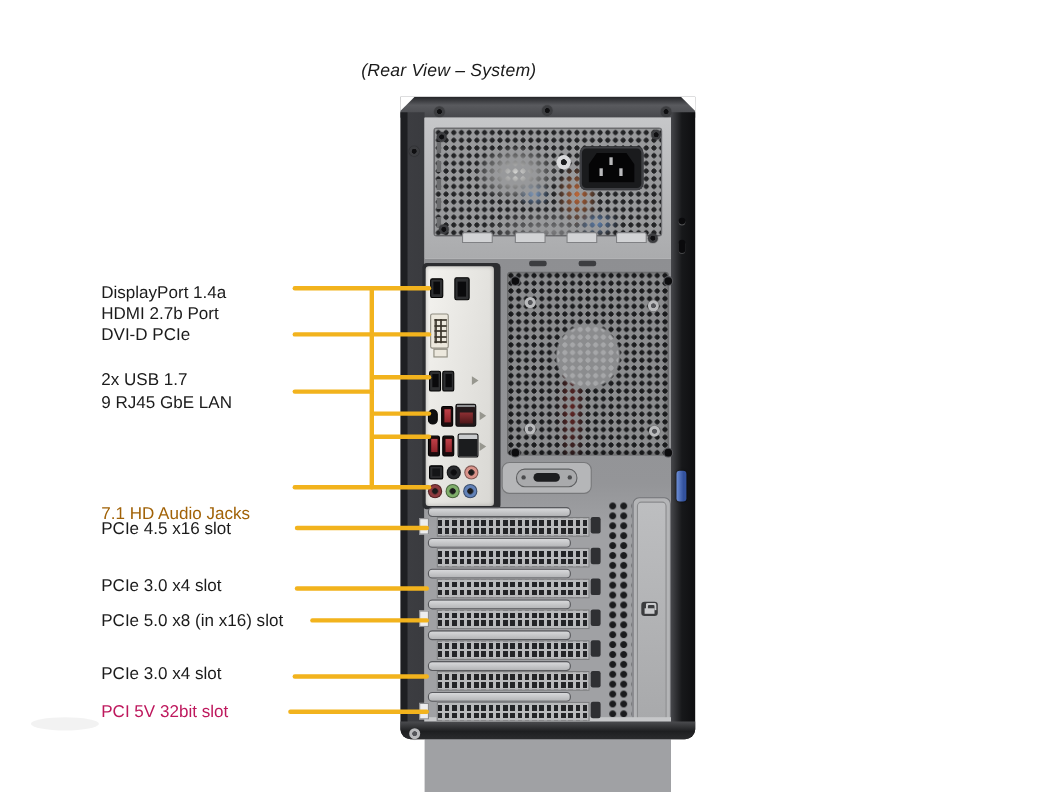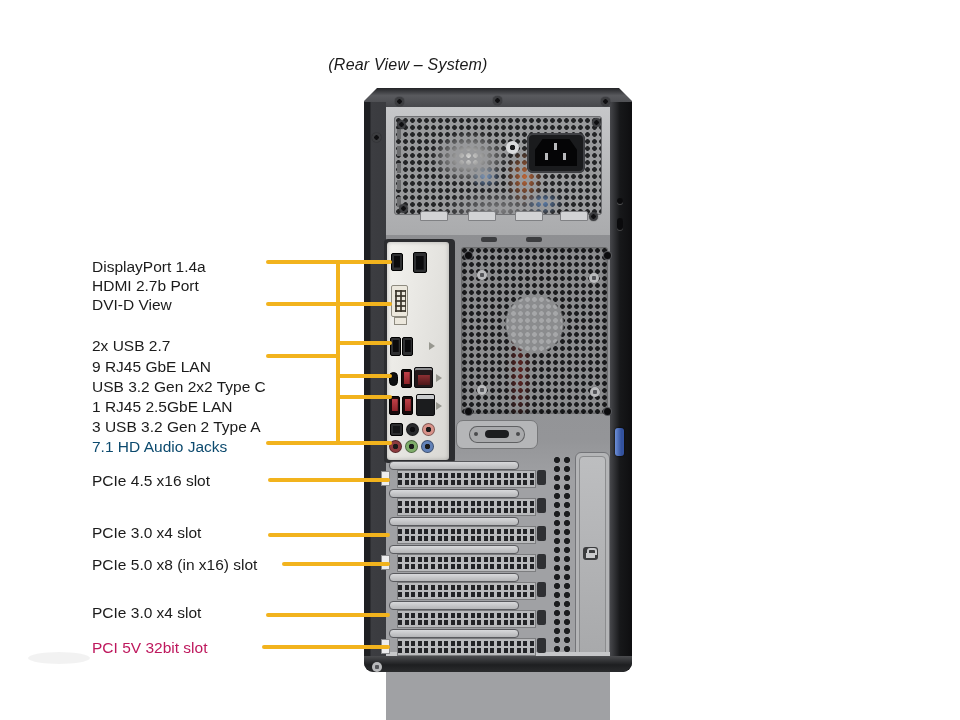--- a/index.html
+++ b/index.html
@@ -295,25 +295,22 @@
     <div class="line" style="left: 338px; top: 374px; width: 54px; height: 4px; background: rgb(242, 179, 29);"></div>
     <div class="line" style="left: 338px; top: 395px; width: 54px; height: 4px; background: rgb(242, 179, 29);"></div>
     <div class="line" style="left: 266px; top: 441px; width: 126px; height: 4px; background: rgb(242, 179, 29);"></div>
     <div class="line" style="left: 268px; top: 478px; width: 122px; height: 4px; background: rgb(242, 179, 29);"></div>
     <div class="line" style="left: 268px; top: 533px; width: 122px; height: 4px; background: rgb(242, 179, 29);"></div>
     <div class="line" style="left: 282px; top: 562px; width: 108px; height: 4px; background: rgb(242, 179, 29);"></div>
     <div class="line" style="left: 266px; top: 613px; width: 124px; height: 4px; background: rgb(242, 179, 29);"></div>
     <div class="line" style="left: 262px; top: 645px; width: 128px; height: 4px; background: rgb(242, 179, 29);"></div>
     <div class="lbl" style="left: 92px; top: 257px; color: rgb(27, 27, 27);">DisplayPort 1.4a</div>
     <div class="lbl" style="left: 92px; top: 276px; color: rgb(27, 27, 27);">HDMI 2.7b Port</div>
-    <div class="lbl" style="left: 92px; top: 295px; color: rgb(27, 27, 27);">DVI-D View</div>
-    <div class="lbl" style="left: 92px; top: 336px; color: rgb(27, 27, 27);">2x USB 2.7</div>
+    <div class="lbl" style="left: 92px; top: 295px; color: rgb(27, 27, 27);">DVI-D PCIe</div>
+    <div class="lbl" style="left: 92px; top: 336px; color: rgb(27, 27, 27);">2x USB 1.7</div>
     <div class="lbl" style="left: 92px; top: 357px; color: rgb(27, 27, 27);">9 RJ45 GbE LAN</div>
-    <div class="lbl" style="left: 92px; top: 377px; color: rgb(27, 27, 27);">USB 3.2 Gen 2x2 Type C</div>
-    <div class="lbl" style="left: 92px; top: 397px; color: rgb(27, 27, 27);">1 RJ45 2.5GbE LAN</div>
-    <div class="lbl" style="left: 92px; top: 417px; color: rgb(27, 27, 27);">3 USB 3.2 Gen 2 Type A</div>
-    <div class="lbl" style="left: 92px; top: 437px; color: #0c4a6e;">7.1 HD Audio Jacks</div>
+    <div class="lbl" style="left: 92px; top: 458px; color: #a16207;">7.1 HD Audio Jacks</div>
     <div class="lbl" style="left: 92px; top: 471px; color: rgb(27, 27, 27);">PCIe 4.5 x16 slot</div>
     <div class="lbl" style="left: 92px; top: 523px; color: rgb(27, 27, 27);">PCIe 3.0 x4 slot</div>
     <div class="lbl" style="left: 92px; top: 555px; color: rgb(27, 27, 27);">PCIe 5.0 x8 (in x16) slot</div>
     <div class="lbl" style="left: 92px; top: 603px; color: rgb(27, 27, 27);">PCIe 3.0 x4 slot</div>
     <div class="lbl" style="left: 92px; top: 638px; color: #be185d;">PCI 5V 32bit slot</div>
   </div>
 
 </body></html>

